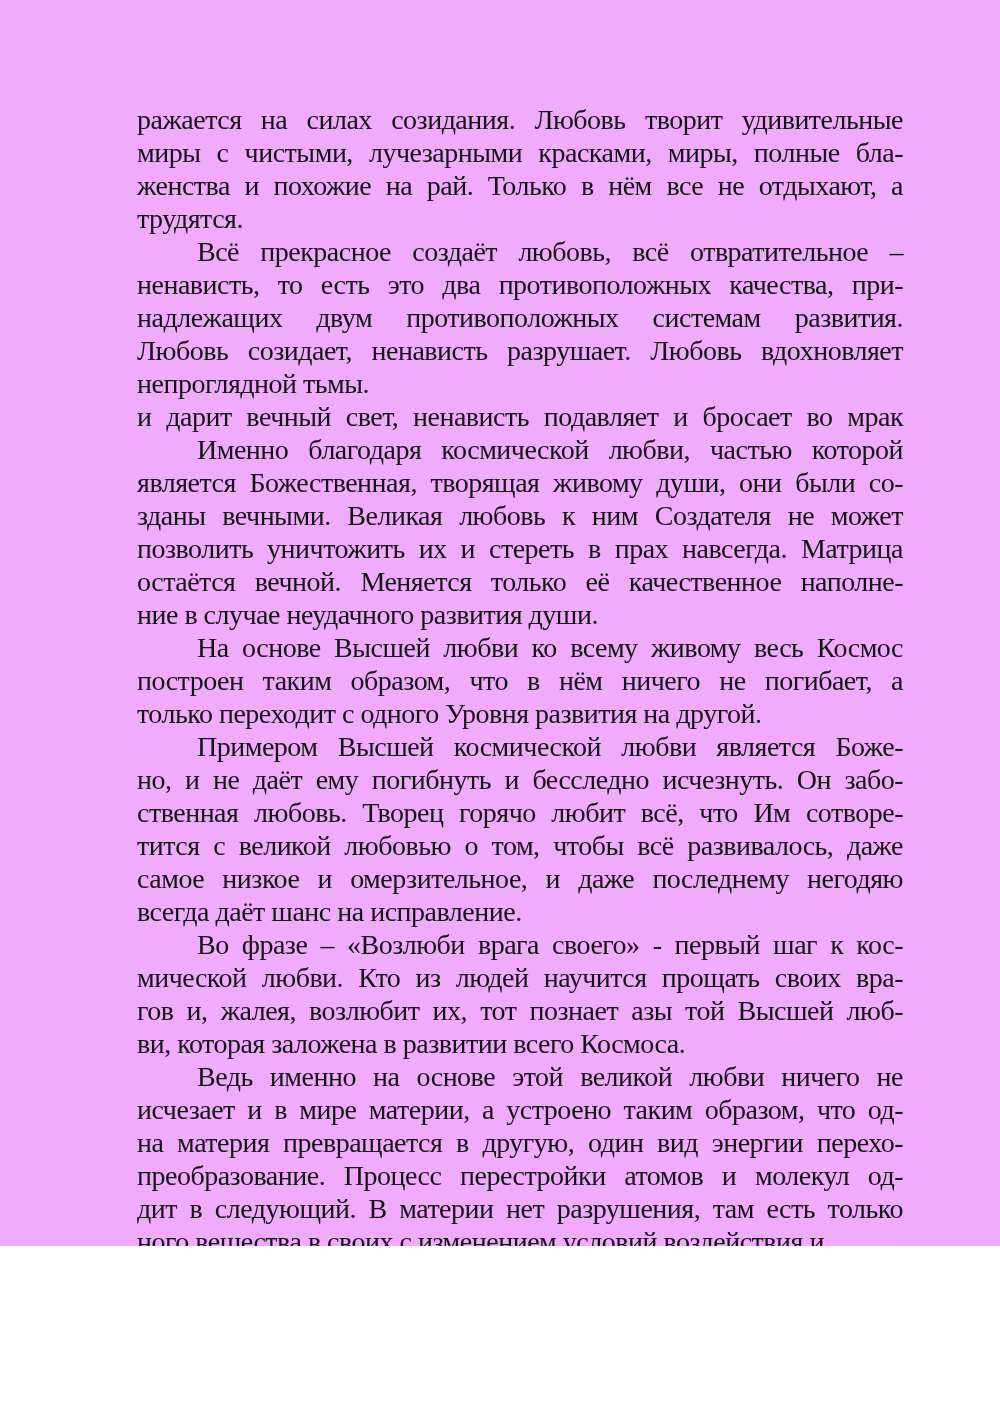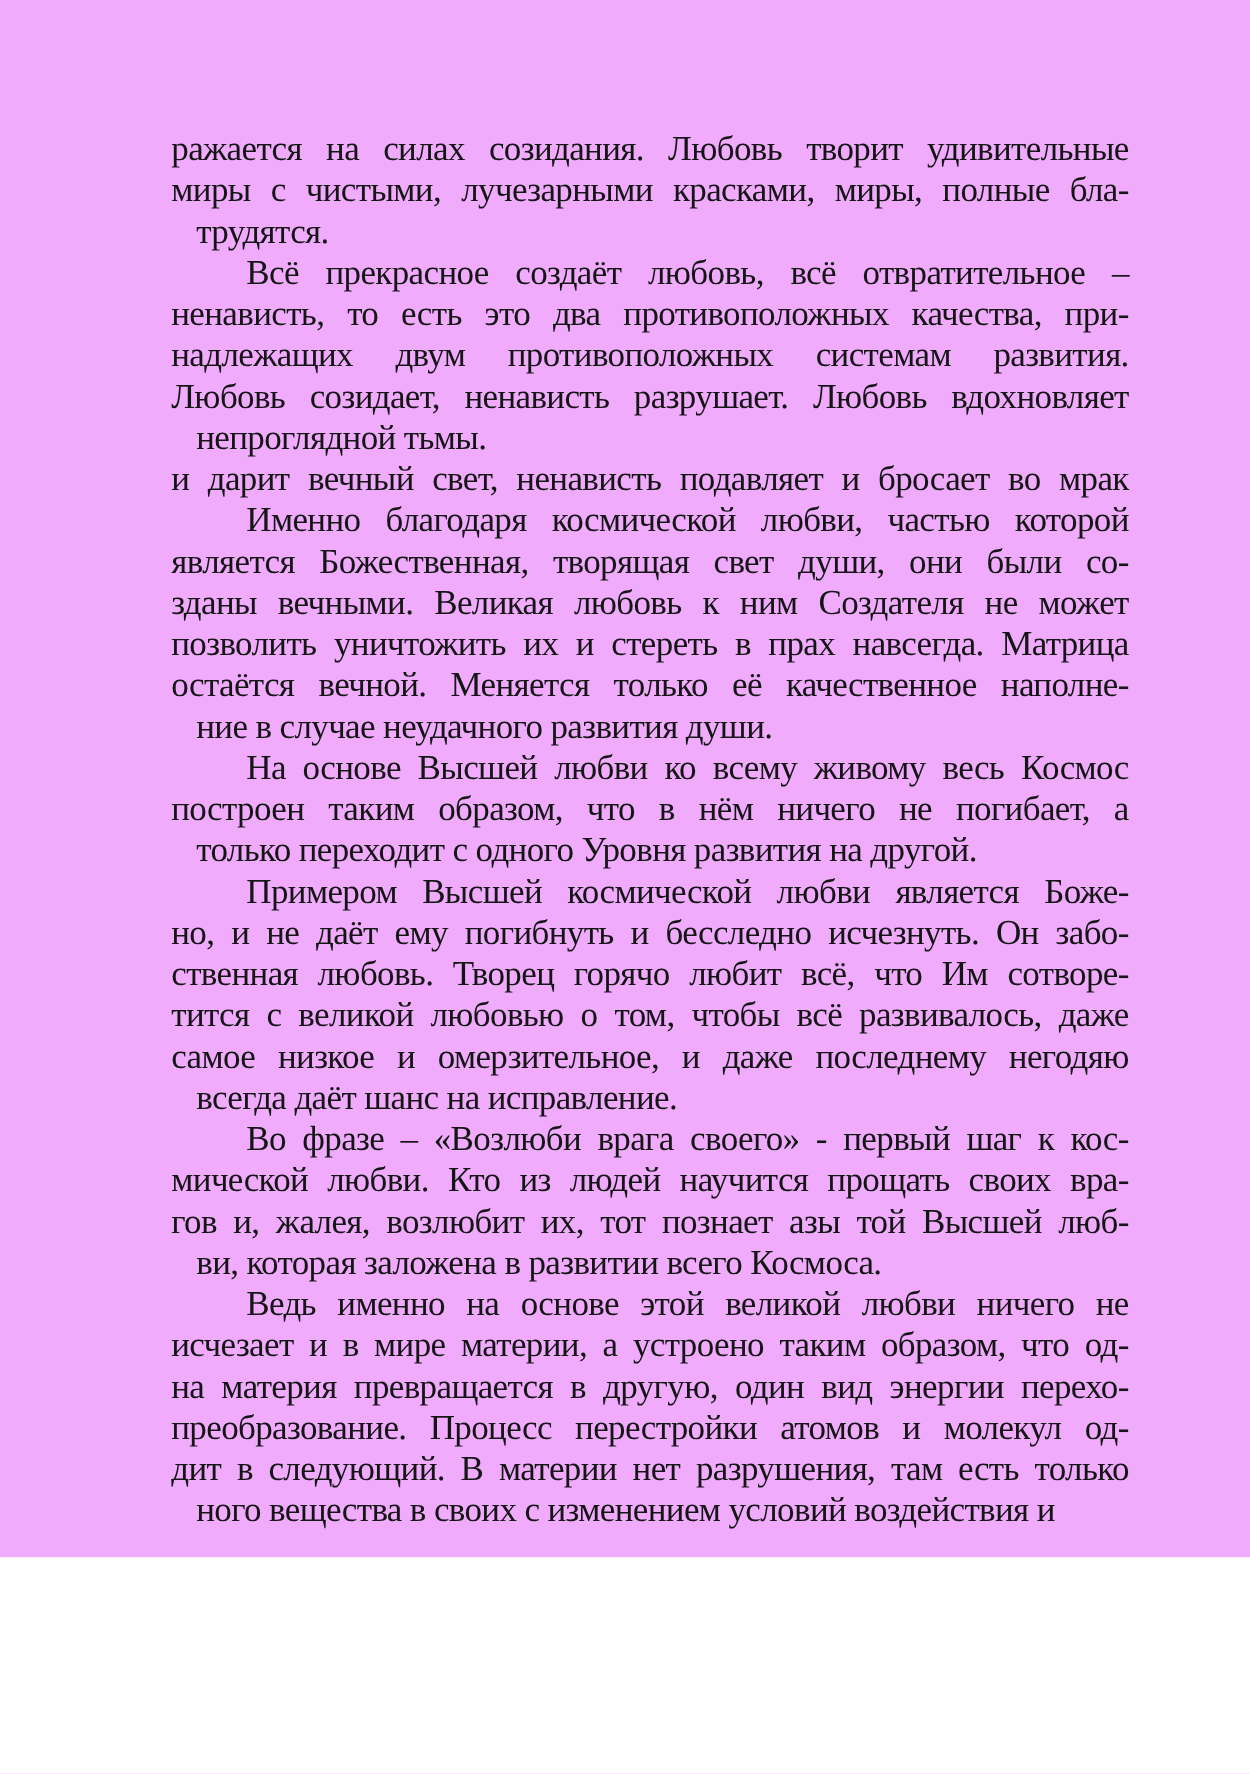--- a/index.html
+++ b/index.html
@@ -29,21 +29,20 @@
   .paragraph {
     margin: 0;
     padding: 0;
   }
   .line {
     text-align: justify;
     text-align-last: justify;
   }
   .line.last {
     text-align-last: left;
-    margin-left: 20px;
   }
   .line.indent {
     text-indent: 60px;
   }
   .page-number {
     position: absolute;
     left: 0;
     top: 1296px;
     width: 1000px;
     text-align: center;
@@ -53,33 +52,34 @@
   }
 </style>
 </head>
 <body>
 
 <div class="page">
   <div class="text-block">
       <div class="paragraph">
         <div class="line">ражается на силах созидания. Любовь творит удивительные</div>
         <div class="line">миры с чистыми, лучезарными красками, миры, полные бла-</div>
+        <div class="line">женства и похожие на рай. Только в нём все не отдыхают, а</div>
         <div class="line last">трудятся.</div>
       </div>
       <div class="paragraph">
         <div class="line indent">Всё прекрасное создаёт любовь, всё отвратительное –</div>
         <div class="line">ненависть, то есть это два противоположных качества, при-</div>
         <div class="line">надлежащих двум противоположных системам развития.</div>
         <div class="line">Любовь созидает, ненависть разрушает. Любовь вдохновляет</div>
         <div class="line last">непроглядной тьмы.</div>
         <div class="line">и дарит вечный свет, ненависть подавляет и бросает во мрак</div>
       </div>
       <div class="paragraph">
         <div class="line indent">Именно благодаря космической любви, частью которой</div>
-        <div class="line">является Божественная, творящая свет души, они были со-</div>
+        <div class="line">является Божественная, творящая живому души, они были со-</div>
         <div class="line">зданы вечными. Великая любовь к ним Создателя не может</div>
         <div class="line">позволить уничтожить их и стереть в прах навсегда. Матрица</div>
         <div class="line">остаётся вечной. Меняется только её качественное наполне-</div>
         <div class="line last">ние в случае неудачного развития души.</div>
       </div>
       <div class="paragraph">
         <div class="line indent">На основе Высшей любви ко всему живому весь Космос</div>
         <div class="line">построен таким образом, что в нём ничего не погибает, а</div>
         <div class="line last">только переходит с одного Уровня развития на другой.</div>
       </div>

